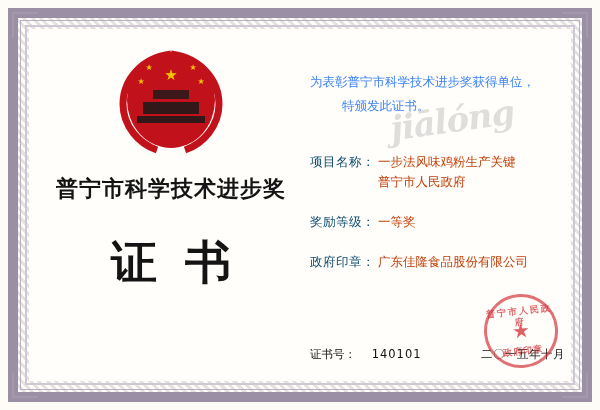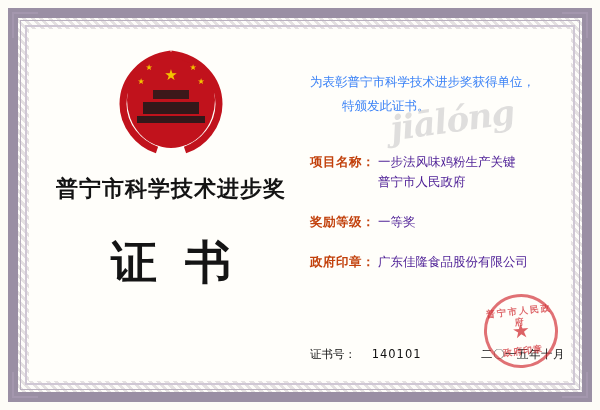--- a/index.html
+++ b/index.html
@@ -144,27 +144,27 @@
   .field-row {
     display: flex;
     align-items: flex-start;
     margin-bottom: 20px;
     font-size: 12.5px;
     line-height: 20px;
   }
   .field-label {
     width: 68px;
     flex: 0 0 68px;
-    font-weight: bold;
-    color: #c2410c;
+    font-weight: normal;
+    color: #0c4a6e;
     letter-spacing: 0.5px;
   }
   .field-value {
     flex: 1;
-    color: #4c1d95;
+    color: #c2410c;
   }
   .field-value .v2 { display: block; }
 
   
   .footer {
     position: absolute;
     left: 310px;
     bottom: 48px;
     width: 255px;
     display: flex;

